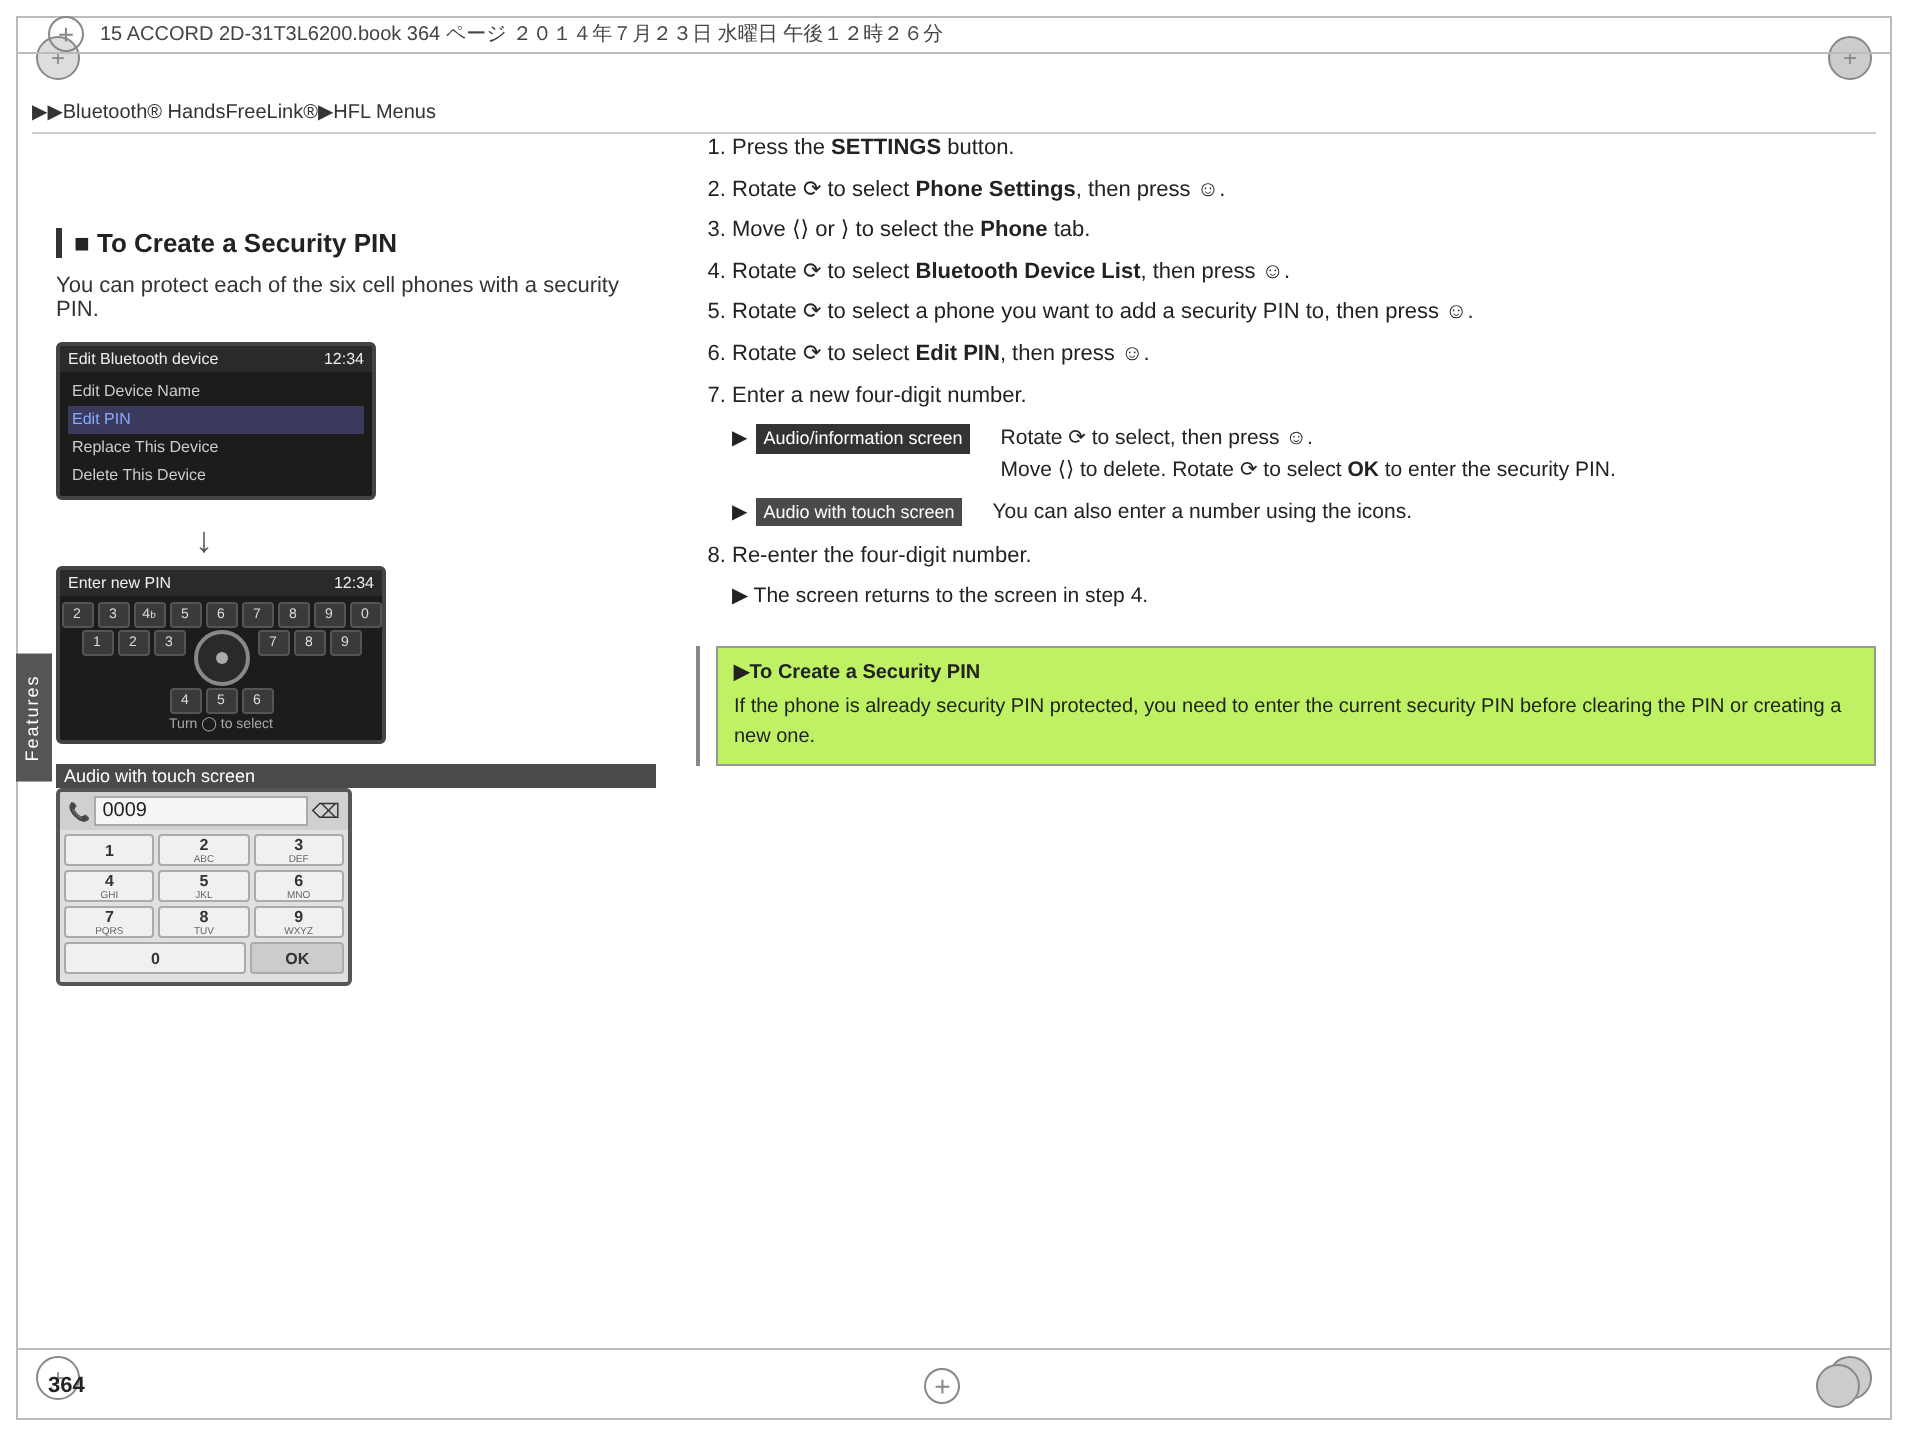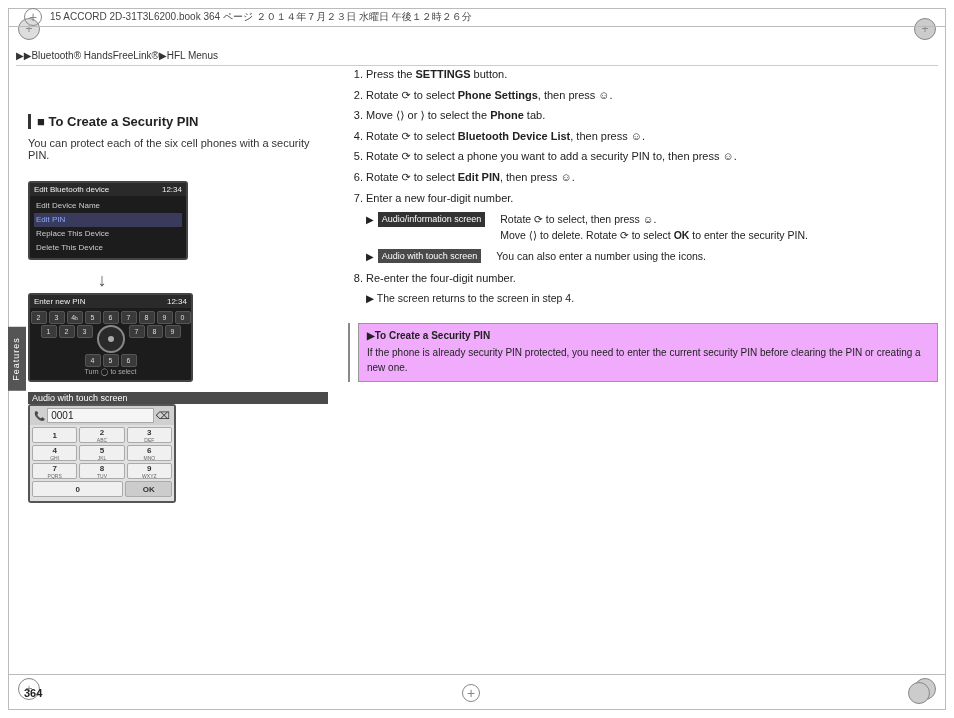--- a/index.html
+++ b/index.html
@@ -175,21 +175,21 @@
       border-left: 3px solid #333;
       padding-left: 6px;
       margin-top: 48px;
     }
     .section-title::before {
       content: '■ ';
     }
 
     .intro-text {
       font-size: 11px;
-      margin-bottom: 20px;
+      margin-bottom: 10px;
       color: #333;
     }
 
     
     .steps {
       font-size: 11px;
       line-height: 1.6;
       color: #222;
     }
     .steps ol {
@@ -403,21 +403,21 @@
       font-weight: bold;
       color: #333;
     }
 
     
     .right-note-box {
       border: 1px solid #999;
       padding: 6px 8px;
       margin-bottom: 14px;
       font-size: 10px;
-      background: #f0abfc;
+      background: #bef264;
     }
     .right-note-title {
       font-size: 10px;
       font-weight: bold;
       margin-bottom: 4px;
     }
 
     .sub-step {
       display: flex;
       align-items: flex-start;
@@ -526,21 +526,21 @@
         </div>
       </div>
     </div>
 
     <div class="audio-touch-label">Audio with touch screen</div>
 
     <div class="screen-container">
       <div class="screen3">
         <div class="screen3-header">
           <span style="font-size:9px;">📞</span>
-          <div class="screen3-input">0001</div>
+          <div class="screen3-input">0009</div>
           <span class="screen3-backspace">⌫</span>
         </div>
         <div class="screen3-body">
           <div class="touch-row">
             <div class="touch-key">
               <span class="main-num">1</span>
               <span class="sub-letters"></span>
             </div>
             <div class="touch-key">
               <span class="main-num">2</span>

